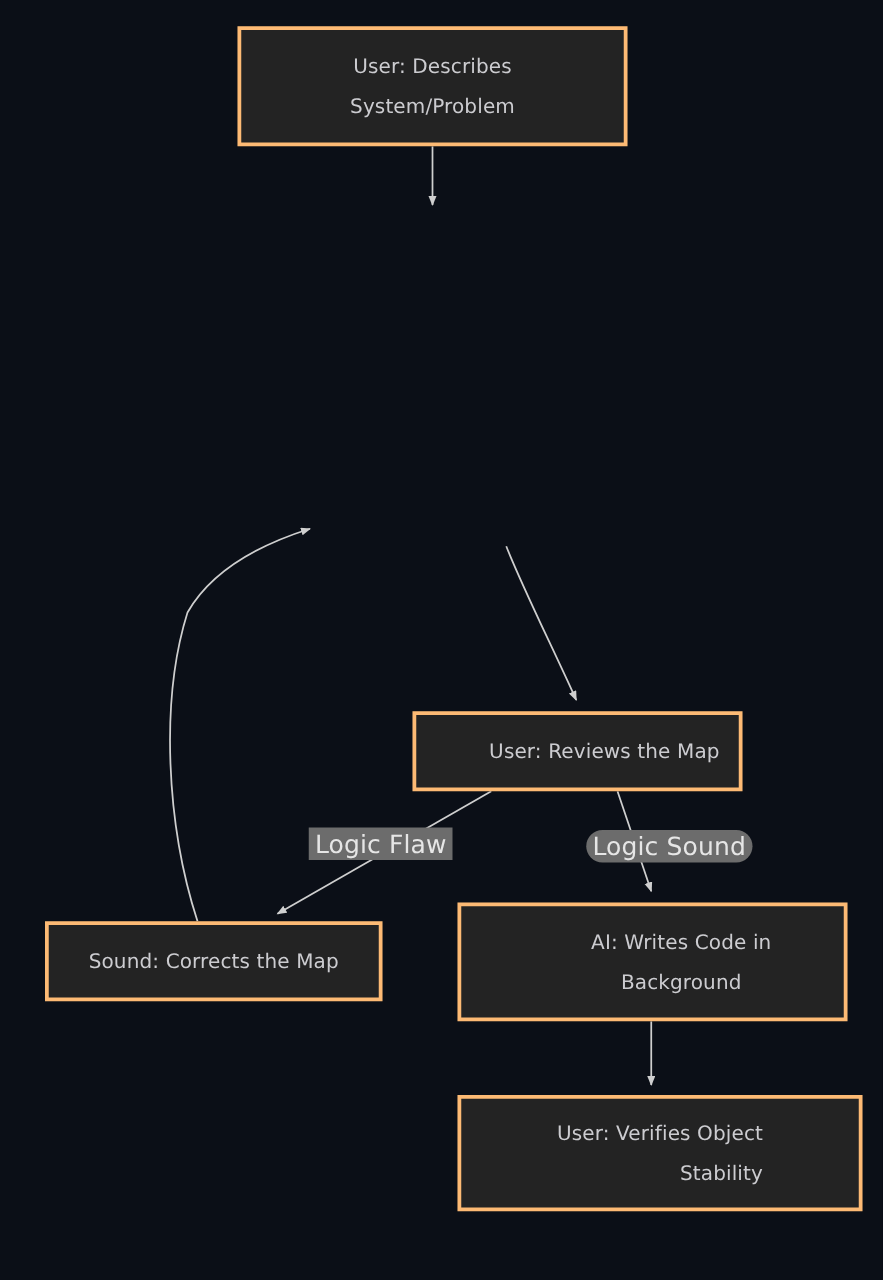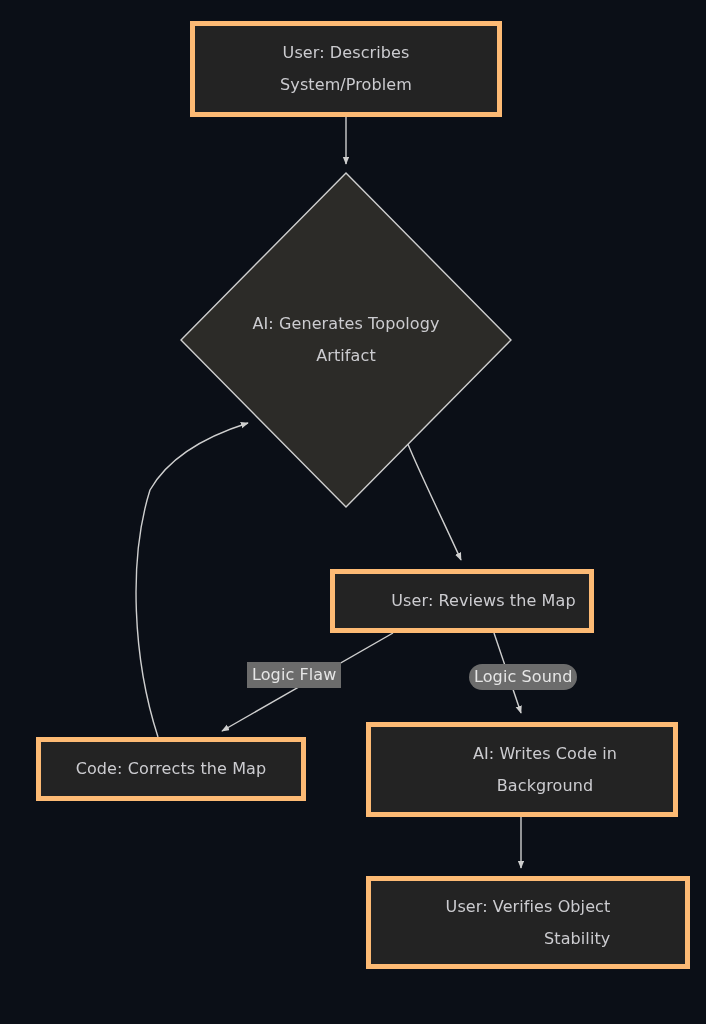--- a/index.html
+++ b/index.html
@@ -28,21 +28,21 @@
     position: absolute;
     box-sizing: border-box;
     display: flex;
     align-items: center;
     justify-content: center;
     text-align: center;
     color: #ccccd0;
     font-size: 16px;
     line-height: 32px;
     background: #232323;
-    border: 5px solid #fdba74;
+    border: 3px solid #fdba74;
     white-space: pre-line;
     letter-spacing: 0.1px;
   }
   .node-diamond {
     position: absolute;
     box-sizing: border-box;
     display: flex;
     align-items: center;
     justify-content: center;
   }
@@ -61,21 +61,21 @@
     text-align: center;
     white-space: pre-line;
     letter-spacing: 0.1px;
     z-index: 2;
   }
   .edge-label {
     position: absolute;
     box-sizing: border-box;
     background: #6c6c6c;
     color: #e6e6e6;
-    font-size: 16px;
+    font-size: 20px;
     line-height: 26px;
     padding: 0 5px;
     white-space: nowrap;
     letter-spacing: 0.1px;
   }
 </style>
 </head>
 <body>
 
 <div id="canvas">
@@ -96,31 +96,24 @@
     <path d="M494,633 L521,713" fill="none" stroke="#cfcfcf" stroke-width="1.4" marker-end="url(#arrowhead)"></path>
 
     <path d="M158,737 C133,660 128,560 150,490 C170,455 210,435 248,423" fill="none" stroke="#cfcfcf" stroke-width="1.4" marker-end="url(#arrowhead)"></path>
 
     <path d="M521,817 L521,868" fill="none" stroke="#cfcfcf" stroke-width="1.4" marker-end="url(#arrowhead)"></path>
   </svg>
 
   <div class="node" style="left:190px; top:21px; width:312px; height:96px;">User: Describes
 System/Problem</div>
 
-  <div class="node-diamond" style="left:180px; top:172px; width:332px; height:336px;">
-    <svg class="diamond-shape" viewBox="0 0 332 336" preserveAspectRatio="none">
-      <polygon points="166,1 331,168 166,335 1,168" fill="#2c2b28" stroke="#cfcfcf" stroke-width="1.4"></polygon>
-    </svg>
-    <span class="diamond-label">AI: Generates Topology
-Artifact</span>
-  </div>
 
   <div class="node" style="left:330px; top:569px; width:264px; height:64px;padding-left:43px;">User: Reviews the Map</div>
 
-  <div class="node" style="left:36px; top:737px; width:270px; height:64px;">Code: Corrects the Map</div>
+  <div class="node" style="left:36px; top:737px; width:270px; height:64px;">Sound: Corrects the Map</div>
 
   <div class="node" style="left:366px; top:722px; width:312px; height:95px;padding-left:46px;">AI: Writes Code in
 Background</div>
 
   <div class="node" style="left:366px; top:876px; width:324px; height:93px;text-align:right;">User: Verifies Object
 Stability</div>
 
   <div class="edge-label" style="left:247px; top:662px;">Logic Flaw</div>
 
   <div class="edge-label" style="left:469px; top:664px;border-radius:13px;">Logic Sound</div>

